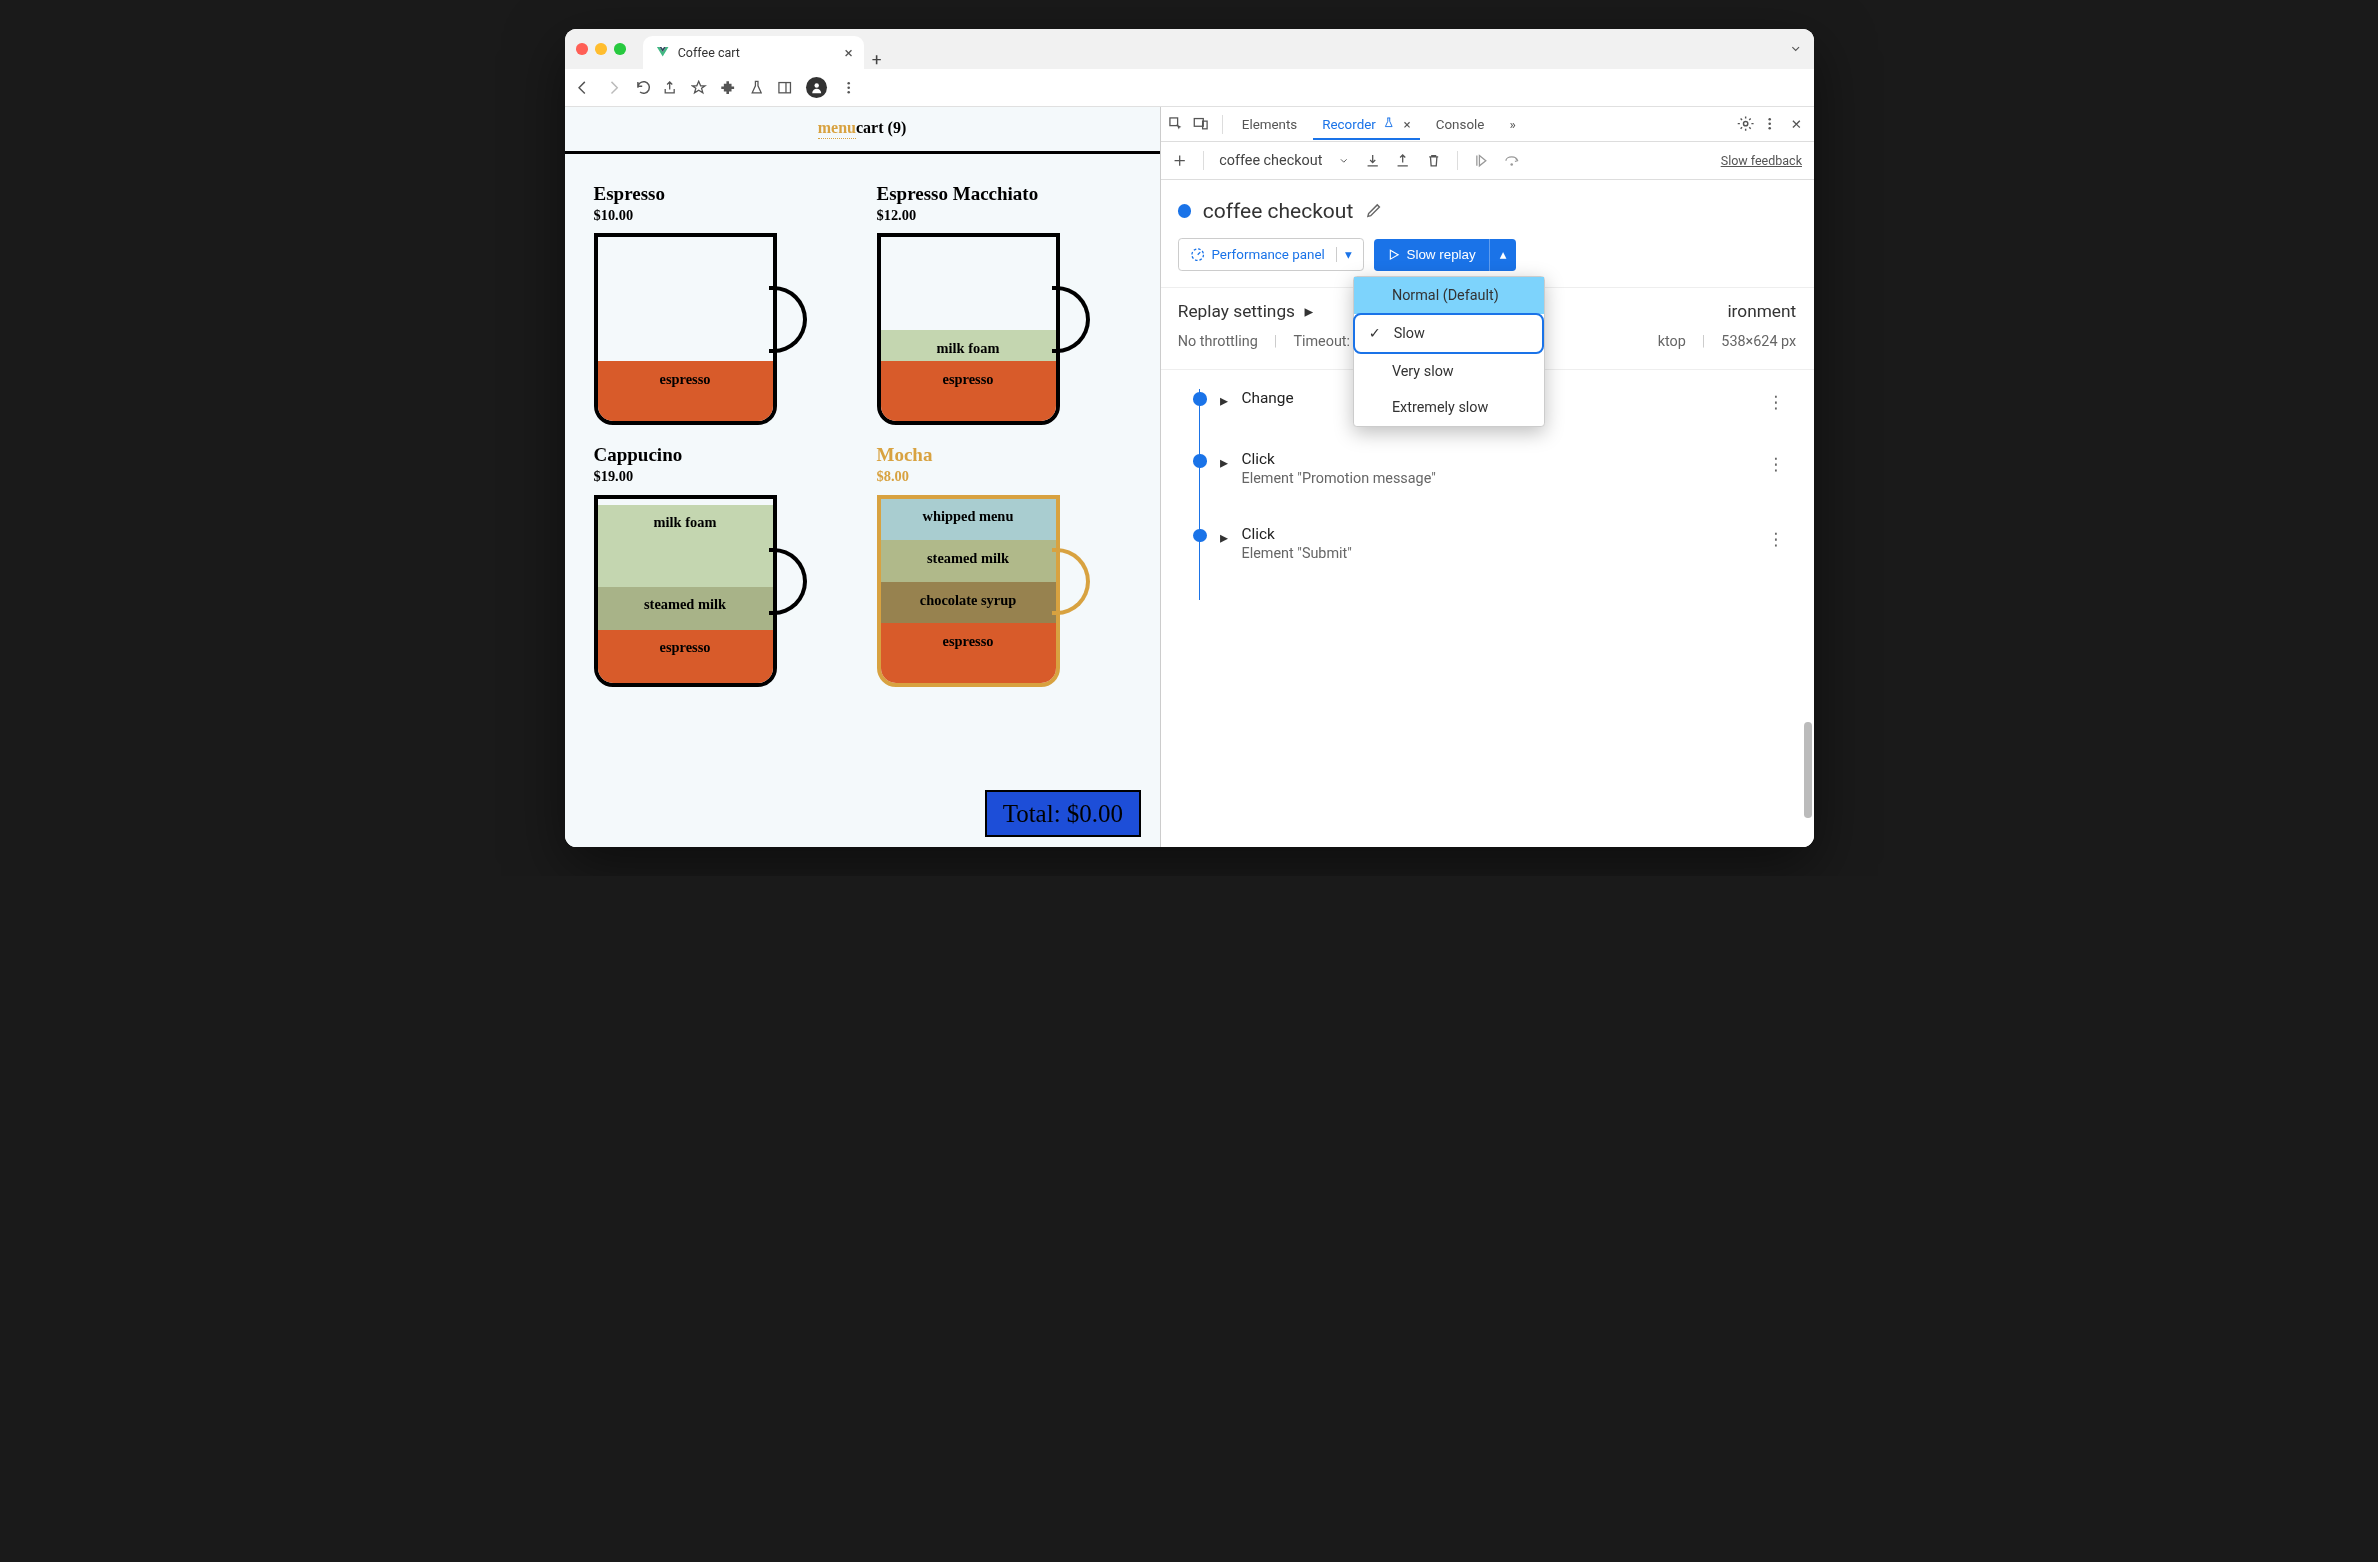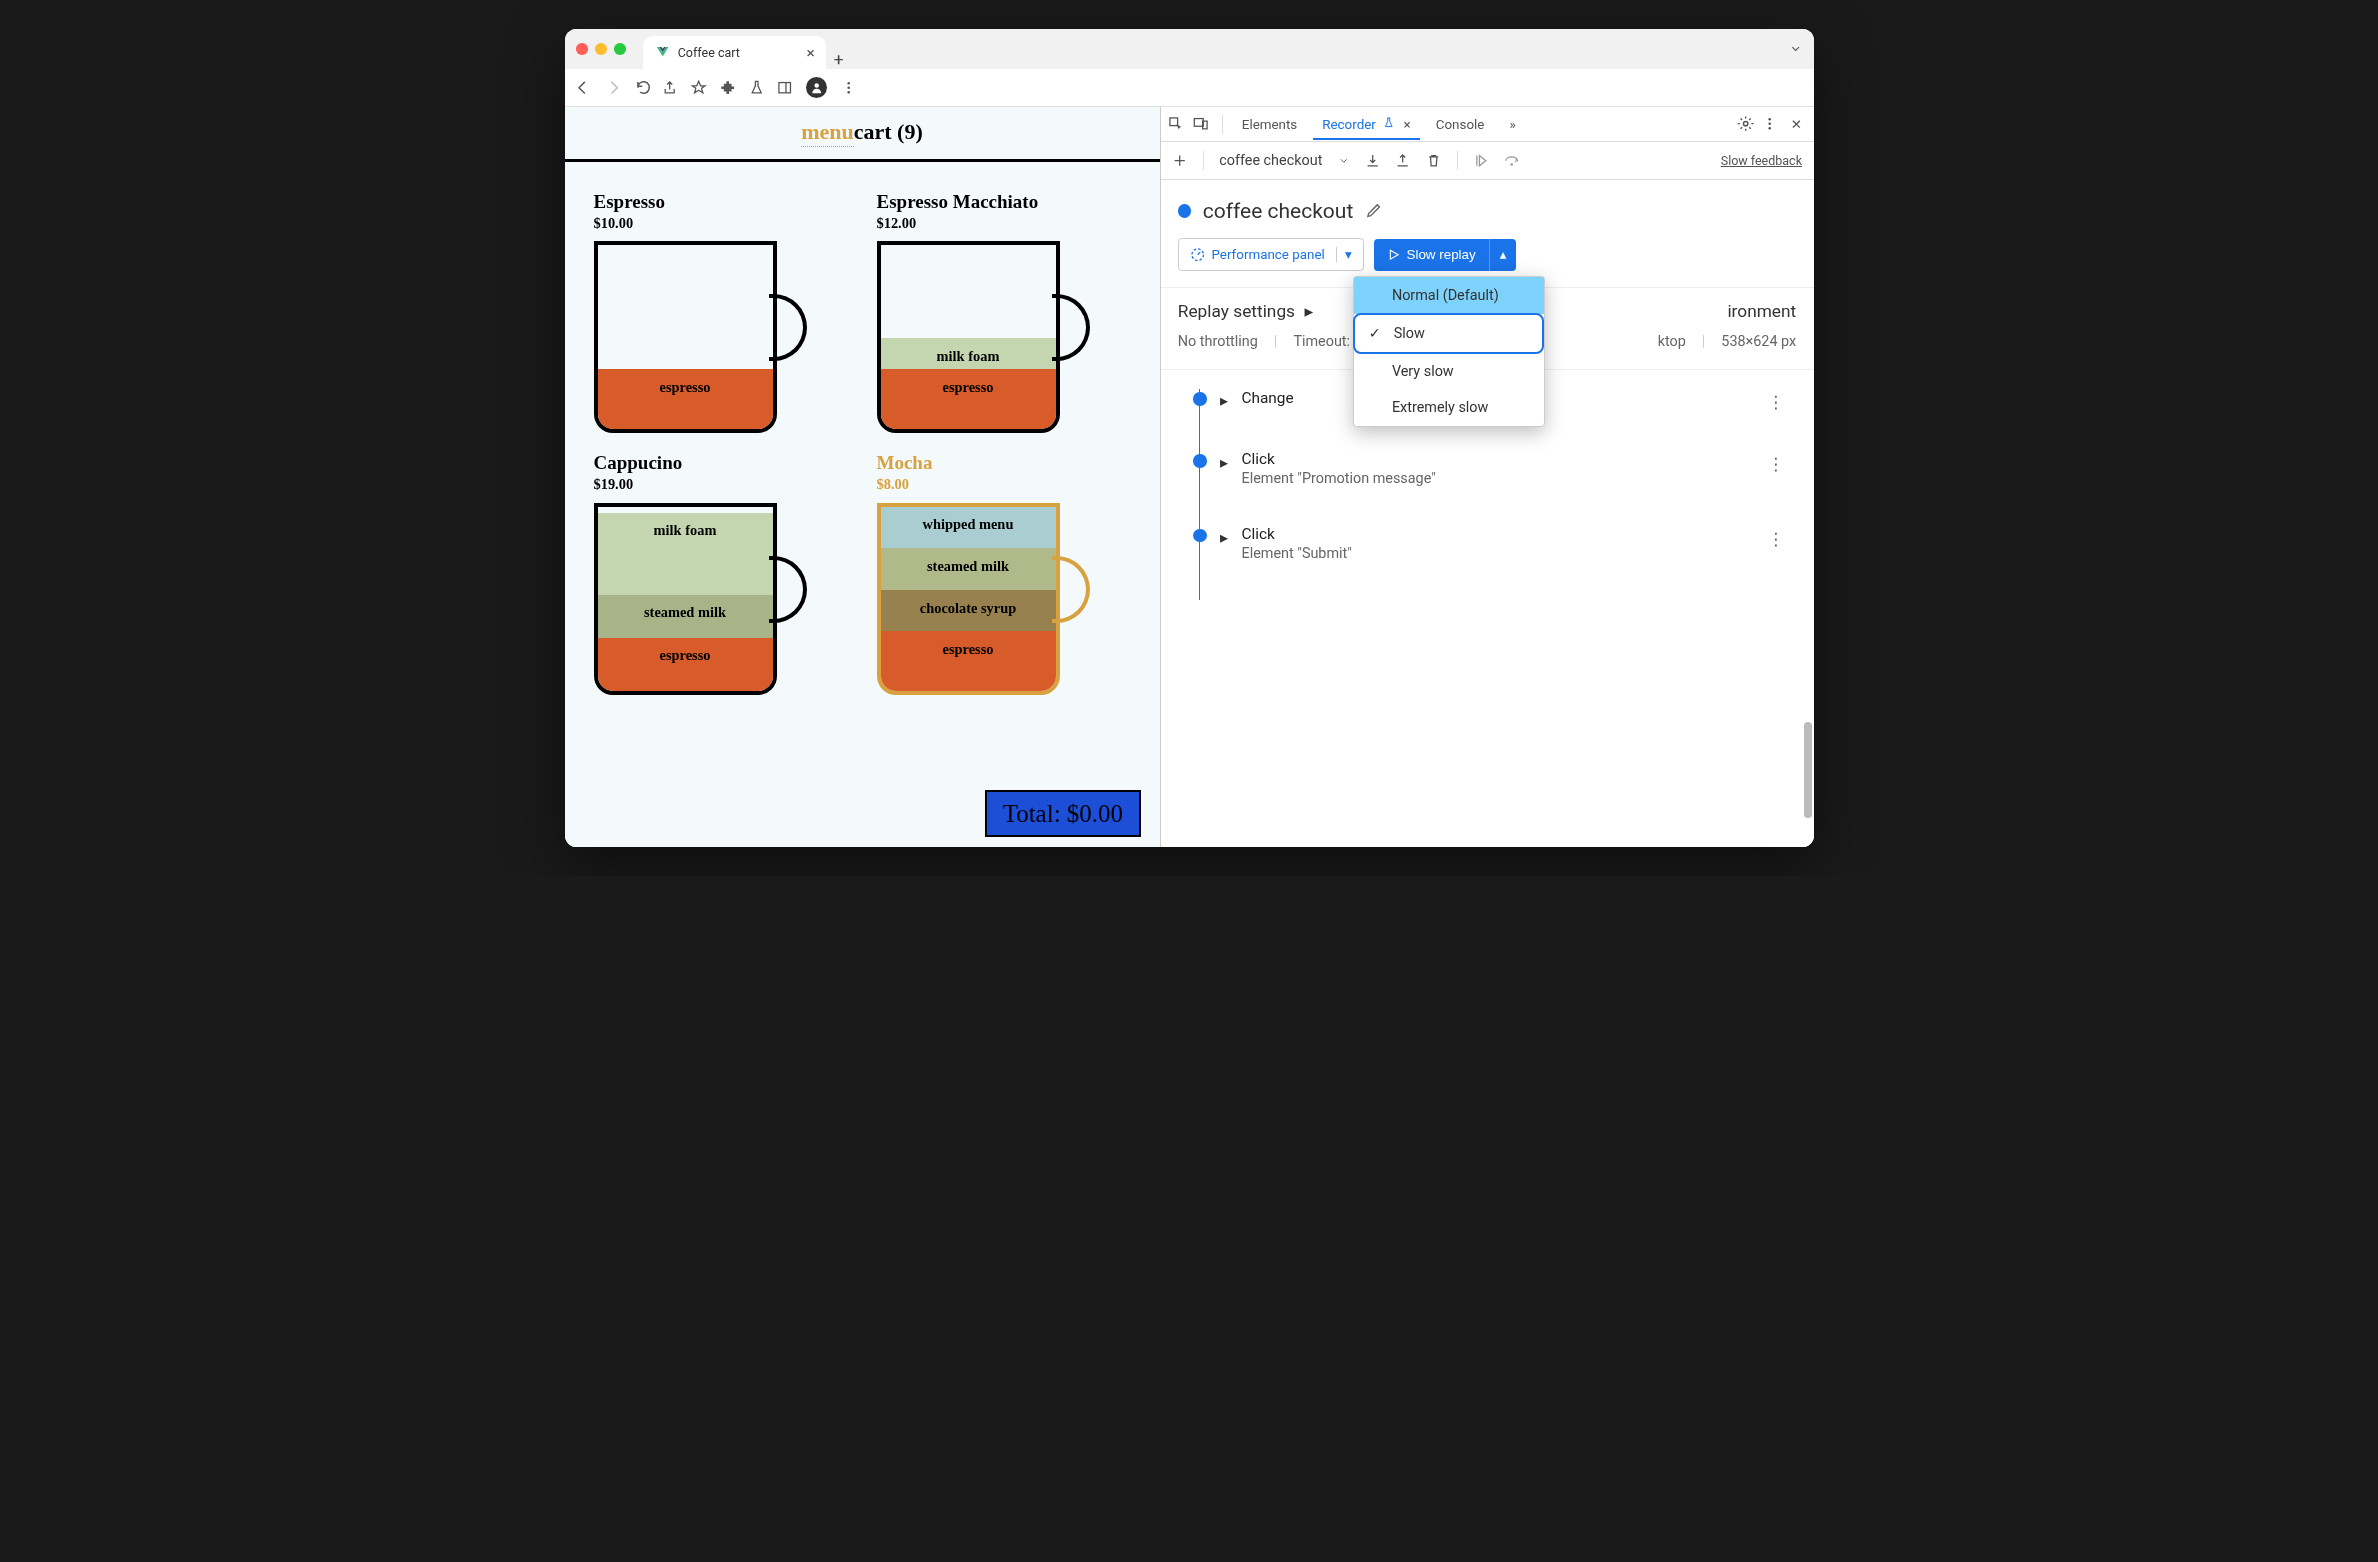--- a/index.html
+++ b/index.html
@@ -7,40 +7,40 @@
 .window { background: #fff; border-radius: 11.5px; box-shadow: 0 19px 58px rgba(0,0,0,0.5); overflow: hidden; width: 1249px; margin: 0 auto; }
 
 
 .title-bar { display: flex; align-items: center; height: 40px; background: #f1f1f1; padding: 0 11.5px; gap: 7.7px; }
 .traffic { display: flex; gap: 7.7px; margin-right: 9.6px; }
 .traffic span { width: 11.5px; height: 11.5px; border-radius: 50%; display: inline-block; }
 .traffic .red { background: #ff5f56; }
 .traffic .yellow { background: #ffbd2e; }
 .traffic .green { background: #27c93f; }
 .tab-strip { display: flex; align-items: flex-end; height: 100%; flex: 1; }
-.tab { display: flex; align-items: center; background: #fff; border-radius: 9.6px 9.6px 0 0; padding: 7.7px 11.5px; gap: 7.7px; font-size: 12.5px; color: #333; width: 183px; height: 33px; }
+.tab { display: flex; align-items: center; background: #fff; border-radius: 9.6px 9.6px 0 0; padding: 7.7px 11.5px; gap: 7.7px; font-size: 12.5px; color: #333; width: 221px; height: 33px; }
 .tab .fav { width: 15.4px; height: 15.4px; }
 .tab .close { margin-left: auto; font-size: 15.4px; color: #555; cursor: pointer; }
 .new-tab { margin-left: 7.7px; font-size: 17.3px; color: #444; cursor: pointer; }
 .expand { margin-left: auto; }
 
 
 .url-bar { display: flex; align-items: center; height: 38px; padding: 0 9.6px; gap: 9.6px; background: #fff; border-bottom: 1px solid #e0e0e0; }
 .nav-icons { display: flex; align-items: center; gap: 13.4px; color: #666; }
 .omnibox { flex: 1; display: flex; align-items: center; background: #f1f3f4; border-radius: 19px; padding: 5.8px 13.4px; gap: 9.6px; color: #444; font-size: 13.4px; }
 .toolbar-icons { display: flex; align-items: center; gap: 13.4px; color: #555; }
 .toolbar-icons .avatar { width: 21px; height: 21px; border-radius: 50%; background: #333; display: flex; align-items: center; justify-content: center; }
 
 
 .split { display: flex; height: 740px; }
 .page { flex: 0 0 596px; background: #f4f9fb; border-right: 1px solid #ccc; display: flex; flex-direction: column; overflow: hidden; }
 .devtools { flex: 1; background: #fff; display: flex; flex-direction: column; }
 
 
-.page-header { display: flex; justify-content: center; padding: 11.5px 0; border-bottom: 3.8px solid #000; font-family: Georgia, serif; font-size: 22px; font-weight: bold; }
+.page-header { display: flex; justify-content: center; padding: 11.5px 0; border-bottom: 3.8px solid #000; font-family: Georgia, serif; font-size: 16px; font-weight: bold; }
 .page-header .menu-link { color: #d8a240; border-bottom: 1.9px dotted #d8a240; padding-bottom: 1.9px; }
 .page-header .cart-link { color: #000; }
 .products { display: grid; grid-template-columns: 1fr 1fr; gap: 19px 29px; padding: 29px 29px 9.6px 29px; font-family: Georgia, serif; }
 .product h3 { font-size: 19px; font-weight: bold; }
 .product .price { font-size: 14.4px; font-weight: bold; margin-top: 1.9px; }
 .product.gold h3, .product.gold .price { color: #d8a240; }
 .cup { position: relative; width: 221px; height: 192px; margin-top: 9.6px; }
 .cup-body { position: absolute; left: 0; top: 0; width: 183px; height: 192px; border: 4.8px solid #000; border-radius: 0 0 19px 19px; overflow: hidden; display: flex; flex-direction: column; justify-content: flex-end; font-weight: bold; }
 .cup.gold .cup-body { border-color: #d8a240; }
 .cup-handle { position: absolute; right: 7.7px; top: 53px; width: 38px; height: 67px; border: 4.8px solid #000; border-left: none; border-radius: 0 38px 38px 0; }

